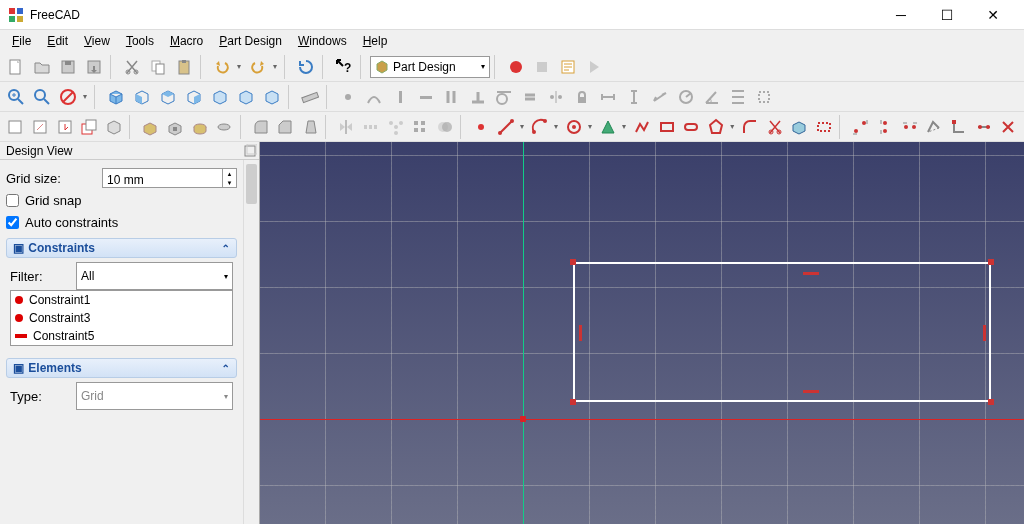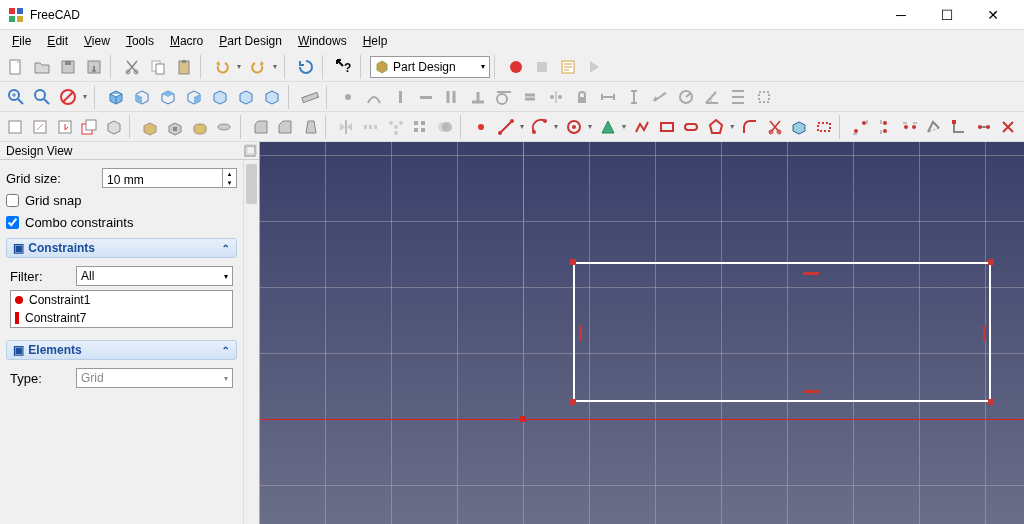--- a/index.html
+++ b/index.html
@@ -41,21 +41,21 @@
 .row { display: flex; align-items: center; height: 20px; gap: 6px; margin: 2px 0; }
 .row label { font-size: 13px; }
 .input-spin { border: 1px solid #999; background: #fff; height: 20px; display: flex; align-items: flex-end; padding: 0 4px; font-size: 11px; position: relative; }
 .input-spin .spin { position: absolute; right: 0; top: 0; bottom: 0; width: 14px; display: flex; flex-direction: column; }
 .input-spin .spin div { flex:1; font-size:6px; display:flex; align-items:center; justify-content:center; border-left:1px solid #999; }
 input[type=checkbox] { width: 13px; height: 13px; }
 
 .section-head { background: linear-gradient(#e8f0fb,#d2e2f6); border: 1px solid #b8cde6; border-radius: 3px; height: 20px; display: flex; align-items: center; padding: 0 6px; color: #1b4e9b; font-weight: bold; font-size: 11px; margin-top: 6px; position: relative;}
 .section-head .chev { position:absolute; right:6px; font-size:10px; color:#1b4e9b;}
 .section-body { background: #f0f0f0; padding: 6px 4px; }
-.select { border:1px solid #999; background:#fff; height:20px; padding:0 4px; font-size:11px; display:flex; align-items:center; position:relative;}
+.select { border:1px solid #999; background:#fff; height:28px; padding:0 4px; font-size:11px; display:flex; align-items:center; position:relative;}
 .select .arrow { position:absolute; right:4px; font-size:8px; }
 .listbox { border:1px solid #999; background:#fff; margin-top:4px; }
 .listitem { display:flex; align-items:center; height:18px; padding:0 4px; gap:6px; font-size:11px; }
 .bullet-red { width:8px; height:8px; background:#d00; border-radius:50%; }
 .bar-red-h { width:12px; height:4px; background:#d00; }
 .bar-red-v { width:4px; height:12px; background:#d00; }
 
 
 .canvas { flex:1; position:relative; background: linear-gradient(#3a3f6a,#6a6e88); overflow:hidden; }
 .grid-v, .grid-h { position:absolute; background: #bbb; opacity:0.4; }
@@ -622,21 +622,21 @@
                 <div>▼</div>
               </div>
           </div>
         </div>
         <div class="row">
           <input type="checkbox" style="">
           <label>Grid snap</label>
         </div>
         <div class="row">
           <input type="checkbox" checked="" style="">
-          <label>Combo constraints</label>
+          <label>Auto constraints</label>
         </div>
 
         <div class="section-head">
           <span style="margin-right:4px">▣</span>
           <span>Constraints</span>
           <span class="chev">⌃</span>
         </div>
         <div class="section-body">
           <div class="row">
             <label style="width:60px">Filter:</label>
@@ -644,22 +644,26 @@
               <span>All</span>
                 <span class="arrow">▾</span>
             </div>
           </div>
           <div class="listbox">
             <div class="listitem">
                 <span class="bullet-red"></span>
                 <span>Constraint1</span>
               </div>
             <div class="listitem">
-                <span class="bar-red-v"></span>
-                <span>Constraint7</span>
+                <span class="bullet-red"></span>
+                <span>Constraint3</span>
+              </div>
+            <div class="listitem">
+                <span class="bar-red-h"></span>
+                <span>Constraint5</span>
               </div>
           </div>
         </div>
 
         <div class="section-head">
           <span style="margin-right:4px">▣</span>
           <span>Elements</span>
           <span class="chev">⌃</span>
         </div>
         <div class="section-body">

